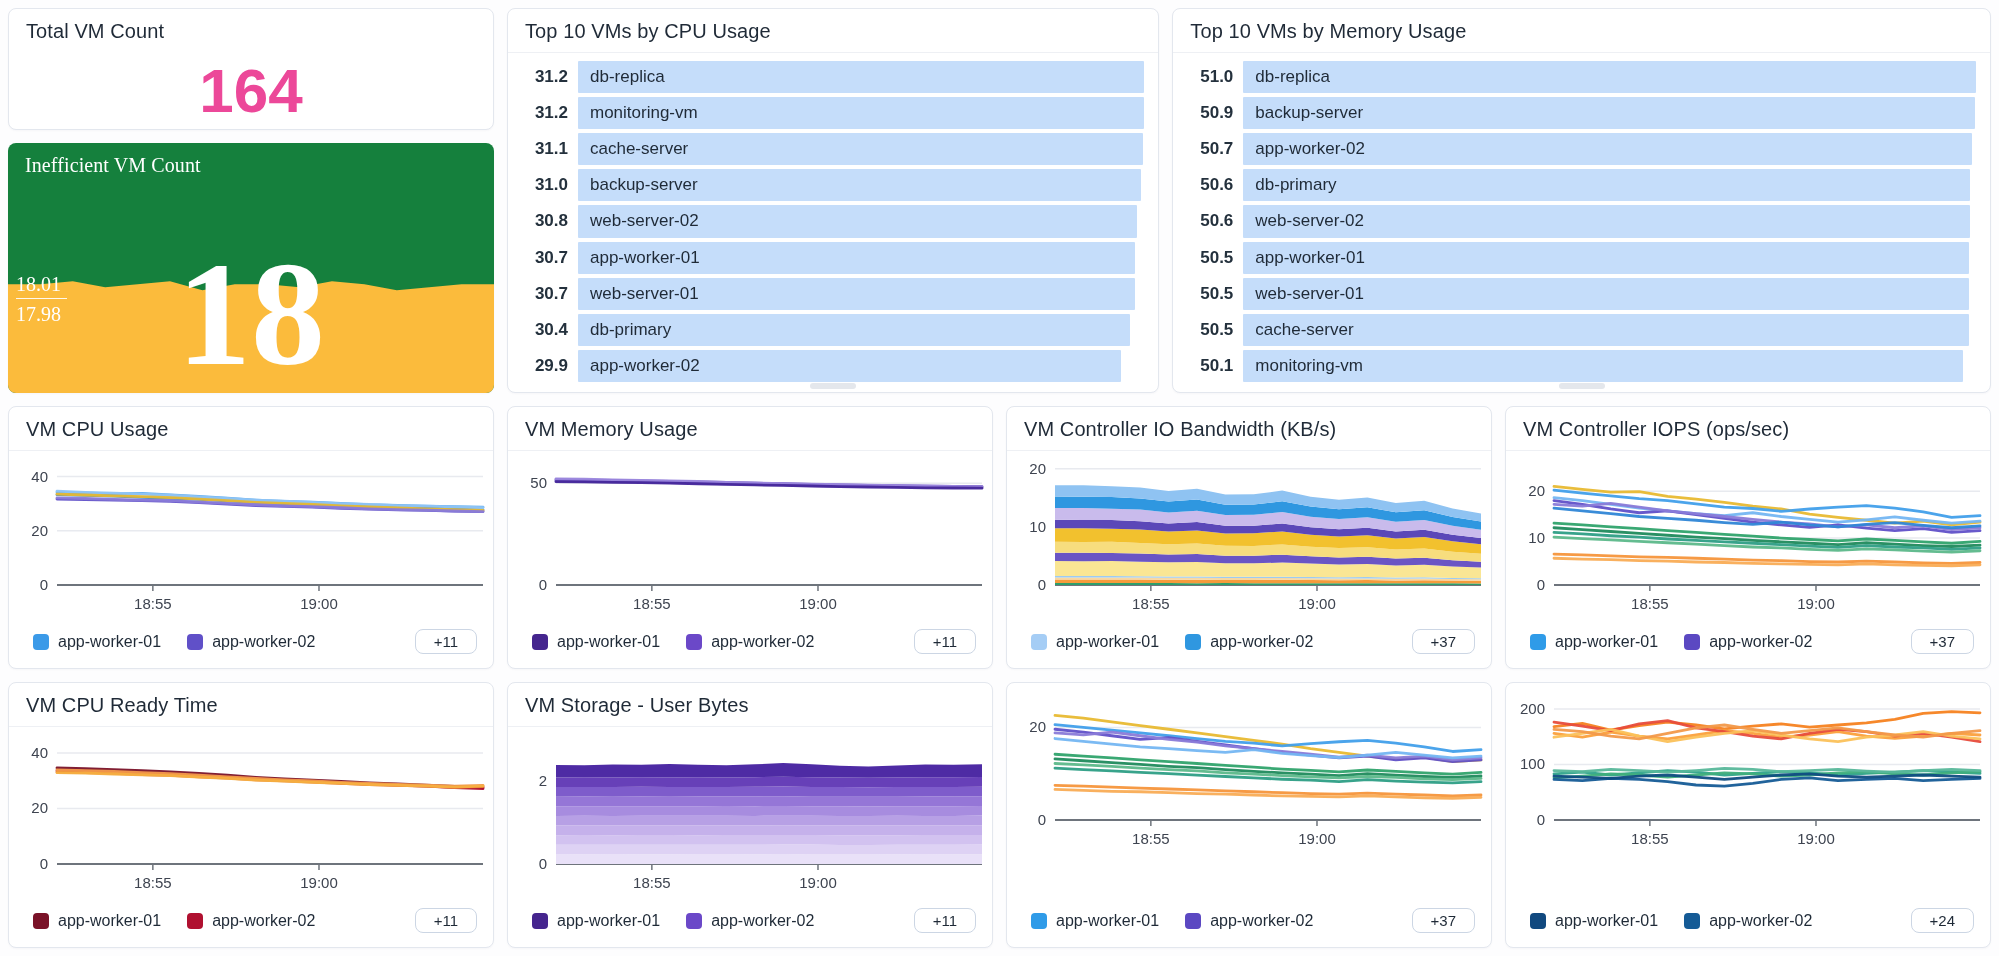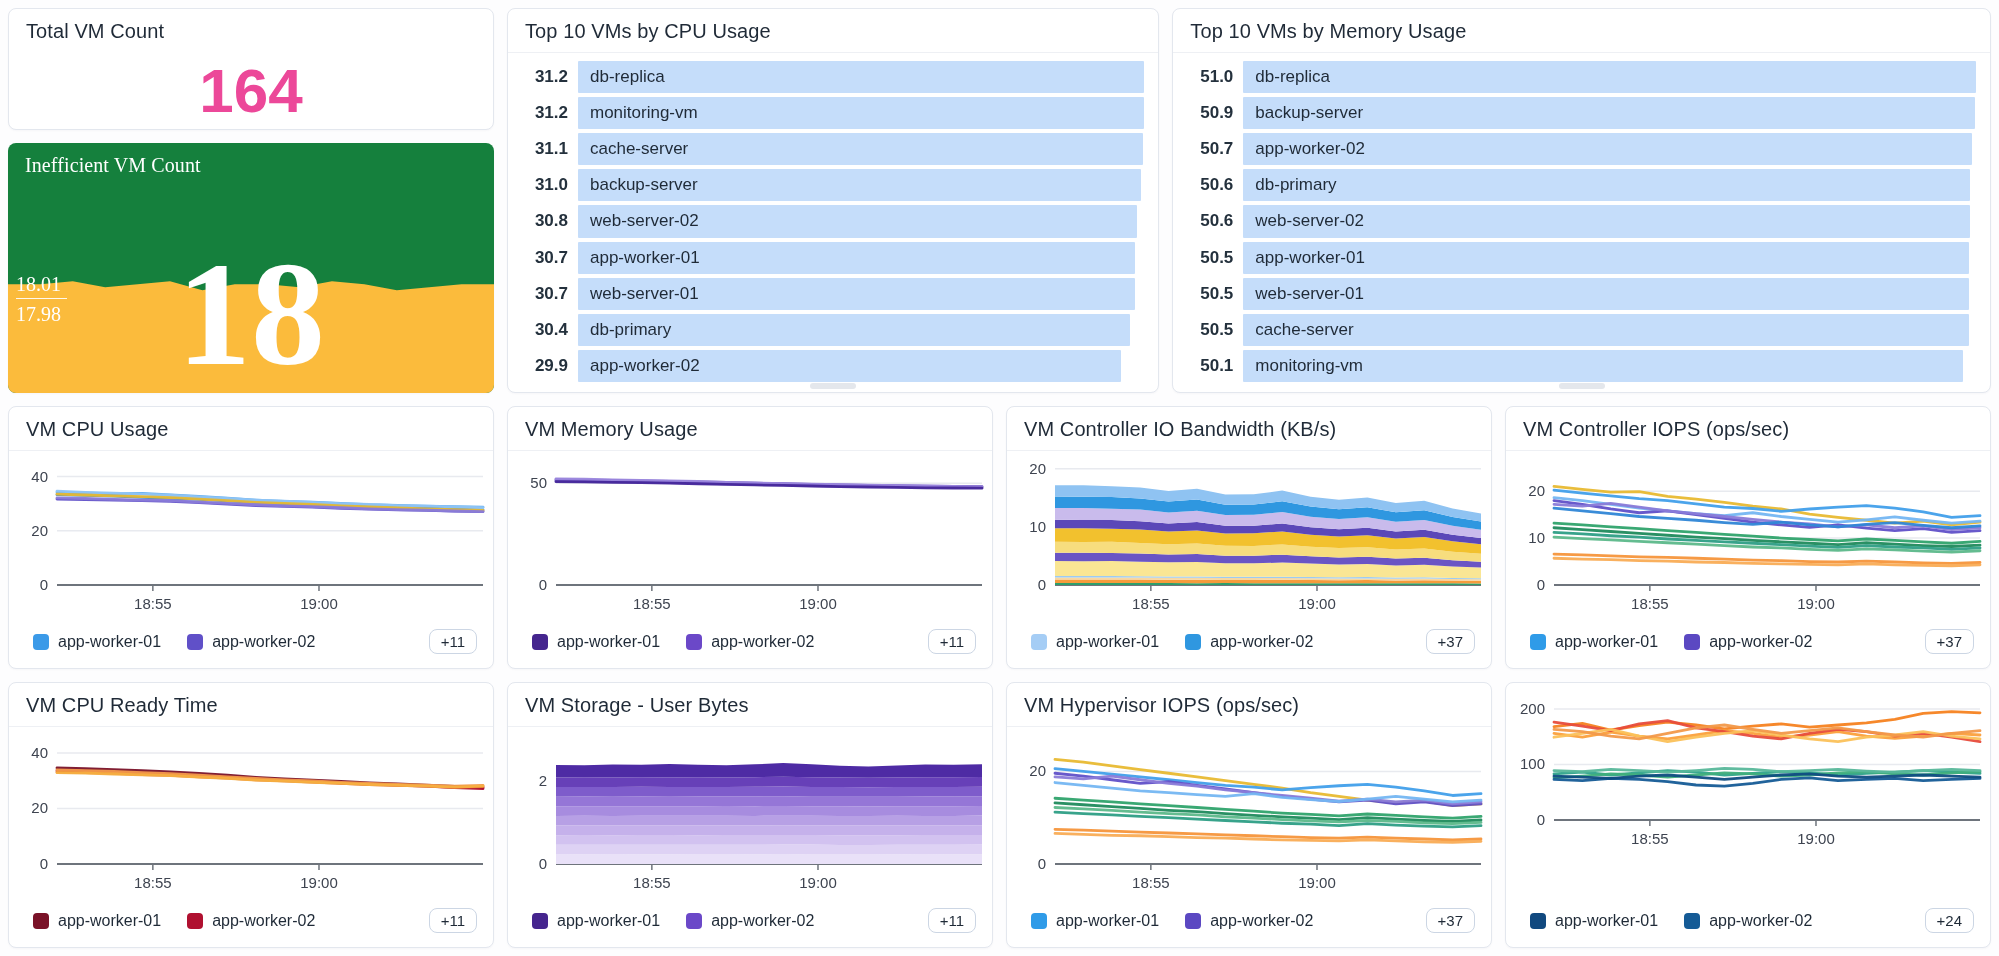--- a/index.html
+++ b/index.html
@@ -44,21 +44,21 @@
                  width:46px; height:6px; border-radius:3px; background:#e4e7ec; }
   
   .p-chart { grid-column:span 6; }
   .chart-area { flex:1; min-height:0; }
   .chart-area svg { display:block; }
   .legend { display:flex; align-items:center; gap:26px; padding:10px 16px 14px 24px; }
   .legend-item { display:flex; align-items:center; gap:9px; cursor:pointer; }
   .legend-swatch { width:16px; height:16px; border-radius:4px; flex:none; }
   .legend-label { font-size:16px; color:#1f2a37; }
   .legend-more { margin-left:auto; border:1px solid #ccd6e4; border-radius:8px;
-                 padding:3px 11px; font-size:15px; color:#1f2a37; background:#fff; cursor:pointer; }
+                 padding:3px 18px; font-size:15px; color:#1f2a37; background:#fff; cursor:pointer; }
 </style>
 </head>
 <body>
 
 <div class="dashboard">
 
   <div class="col-left">
     <div class="panel p-total">
       <div class="panel-header">
         <div class="panel-title">Total VM Count</div>
@@ -472,23 +472,20 @@
         </div>
         <div class="legend-item">
           <span class="legend-swatch" style="background: rgb(107, 72, 200);"></span>
           <span class="legend-label">app-worker-02</span>
         </div>
         <span class="legend-more">+11</span>
       </div>
   </div>
 
   <div class="panel p-chart">
-    <div class="panel-header sep">
-        <div class="panel-title">VM Hypervisor IOPS (ops/sec)</div>
-      </div>
     <div class="chart-area">
         <svg width="484" height="171" viewBox="0 0 484 171">
           <text x="39" y="142" text-anchor="end" fill="#3e4450" font-size="15" font-family="Liberation Sans, sans-serif">0</text>
           <line x1="48" y1="44.40740740740741" x2="474" y2="44.40740740740741" stroke="#e8eaef" stroke-width="1.5"></line>
           <text x="39" y="49.40740740740741" text-anchor="end" fill="#3e4450" font-size="15" font-family="Liberation Sans, sans-serif">20</text>
           <line x1="48" y1="137" x2="474" y2="137" stroke="#6e747c" stroke-width="2"></line>
           <line x1="143.85000000000002" y1="137" x2="143.85000000000002" y2="143" stroke="#6e747c" stroke-width="1.5"></line>
           <text x="143.85000000000002" y="161" text-anchor="middle" fill="#3e4450" font-size="15" font-family="Liberation Sans, sans-serif">18:55</text>
           <line x1="309.99" y1="137" x2="309.99" y2="143" stroke="#6e747c" stroke-width="1.5"></line>
           <text x="309.99" y="161" text-anchor="middle" fill="#3e4450" font-size="15" font-family="Liberation Sans, sans-serif">19:00</text>

